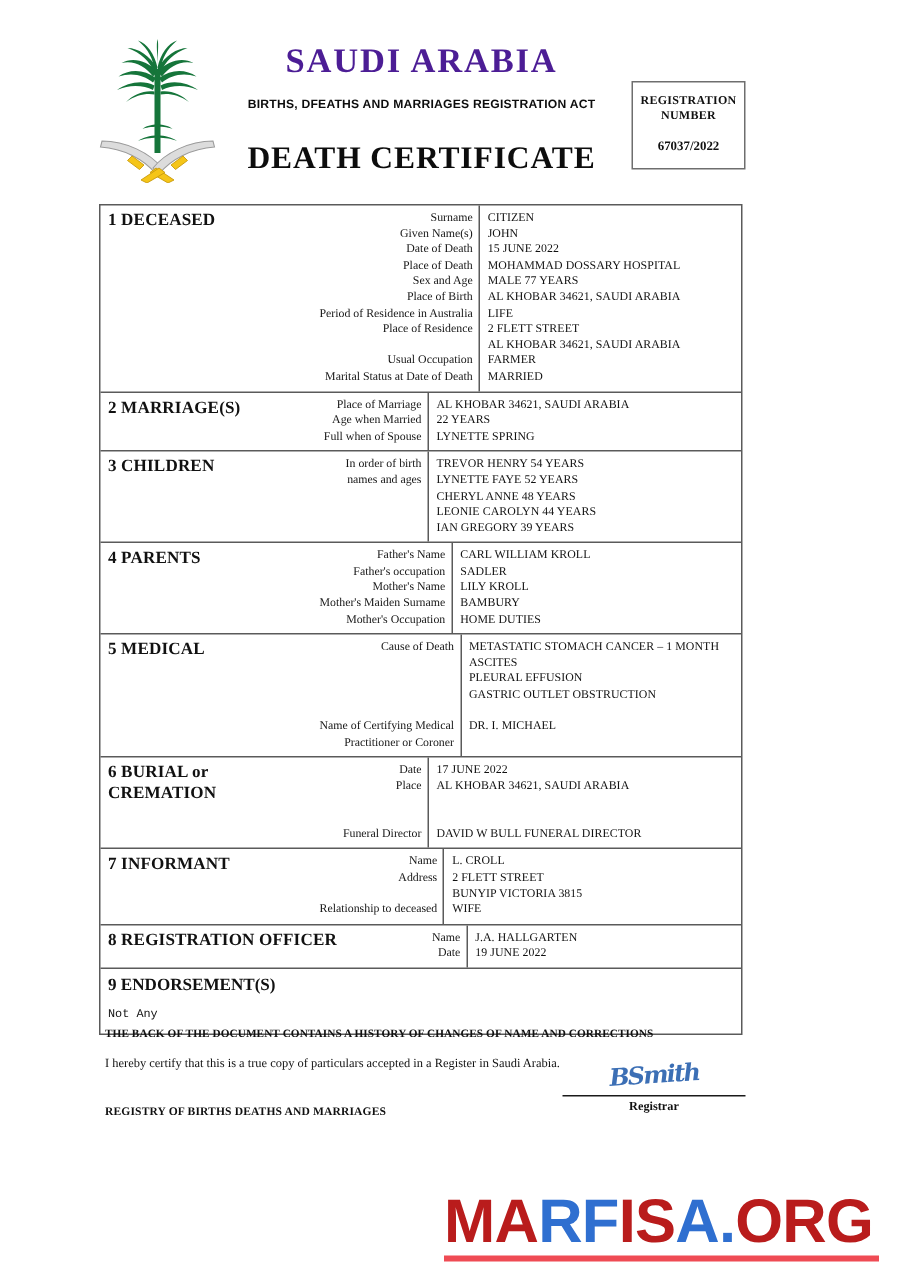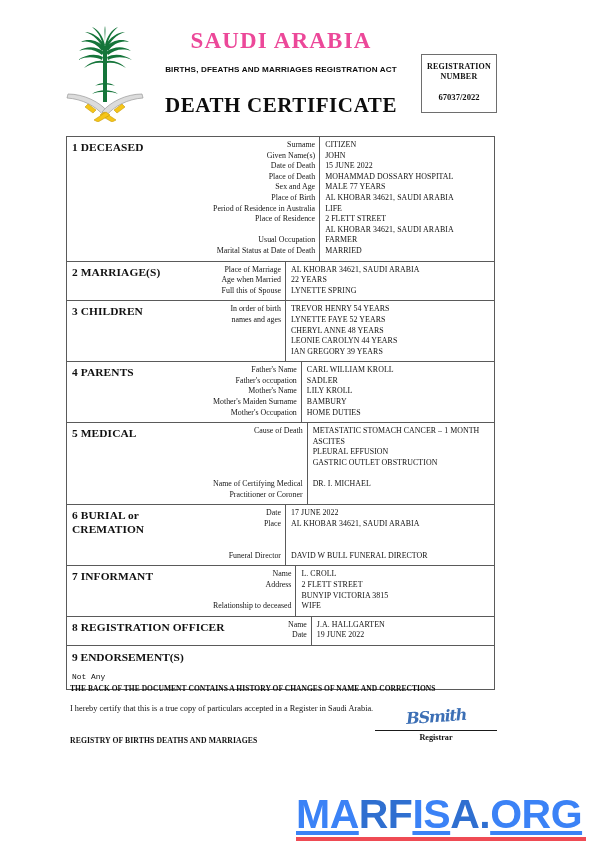--- a/index.html
+++ b/index.html
@@ -11,21 +11,21 @@
     overflow: hidden;
   }
   .page { position: relative; width: 602px; height: 855px; background:#fff; }
 
   
   .header { position: relative; height: 118px; }
   .emblem { position: absolute; left: 62px; top: 26px; width: 86px; height: 96px; }
   .title-block { position: absolute; left: 150px; top: 28px; width: 262px; text-align: center; }
   .country {
     font-family: "Liberation Serif", serif;
-    font-weight: bold; font-size: 23px; letter-spacing: 1.2px; color: #ec4899;
+    font-weight: bold; font-size: 23px; letter-spacing: 1.2px; color: #4c1d95;
   }
   .act-line {
     margin-top: 11px;
     font-family: "Liberation Sans", sans-serif;
     font-weight: bold; font-size: 8.1px; letter-spacing: 0.15px; color: #0d0d0d;
     white-space: nowrap;
   }
   .doc-title {
     margin-top: 19px;
     font-family: "Liberation Serif", serif;
@@ -81,21 +81,21 @@
   .sig-line { border-top: 1.2px solid #1a1a1a; }
   .sig-cap { text-align: center; font-size: 8.2px; padding-top: 2px; font-weight: bold; }
 
   
   .mark { position: absolute; left: 296px; top: 792px; width: 292px; }
   .mark-text {
     font-family: "Liberation Sans", sans-serif;
     font-size: 41px; font-weight: bold; letter-spacing: -0.5px;
     line-height: 44px; white-space: nowrap;
   }
-  .m-d { color: #3b82f6; text-decoration: underline; }
+  .m-d { color: #b91c1c; }
   .m-l { color: #2f6fd0; }
   .mark-rule { height: 4px; background: #ef4b54; margin-top: 1px; width: 290px; }
 </style>
 </head>
 <body>
 
 <div class="page">
 
   <div class="header">
     <svg class="emblem" viewBox="0 0 86 96">
@@ -172,21 +172,21 @@
       </div>
     </div>
 
     <div class="row">
       <div class="c-sec">
         <div class="sec-title">2 MARRIAGE(S)</div>
       </div>
       <div class="c-lab">
         <div class="lab">Place of Marriage</div>
         <div class="lab">Age when Married</div>
-        <div class="lab">Full this of Spouse</div>
+        <div class="lab">Full when of Spouse</div>
       </div>
       <div class="c-val">
         <div class="val">AL KHOBAR 34621, SAUDI ARABIA</div>
         <div class="val">22 YEARS</div>
         <div class="val">LYNETTE SPRING</div>
       </div>
     </div>
 
     <div class="row">
       <div class="c-sec">

